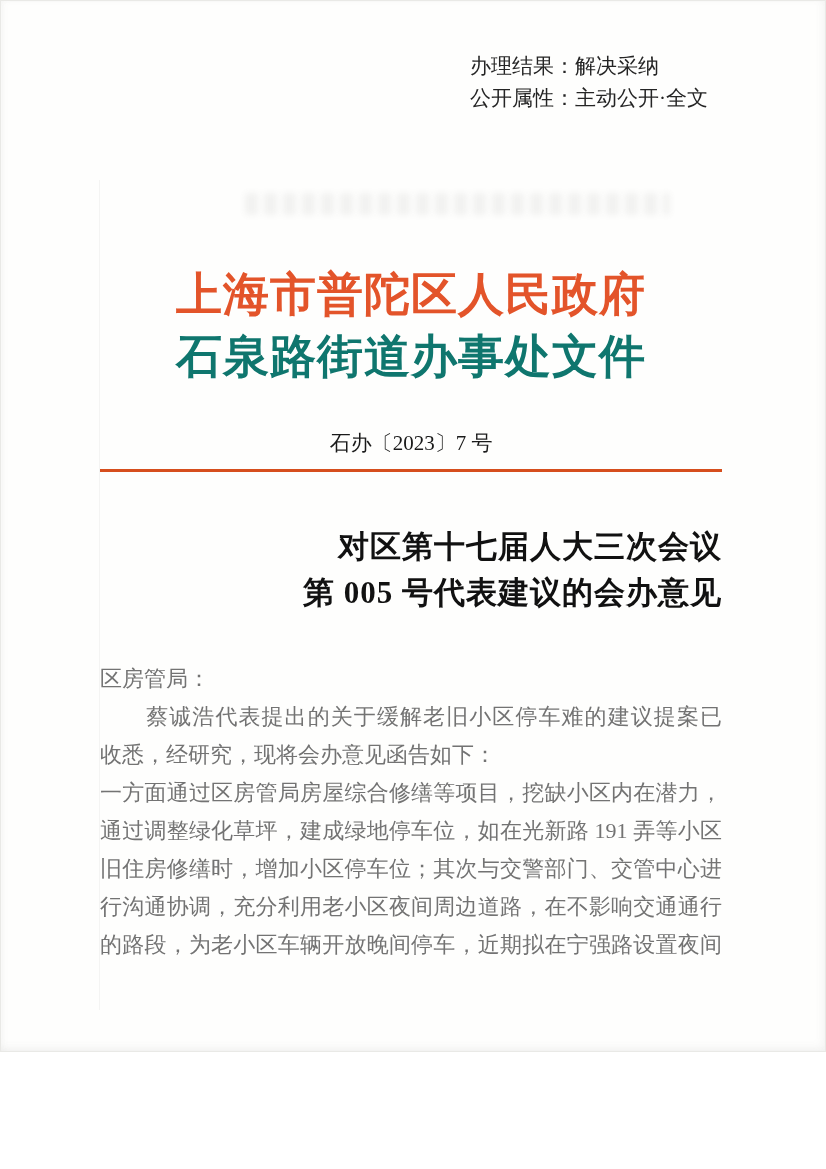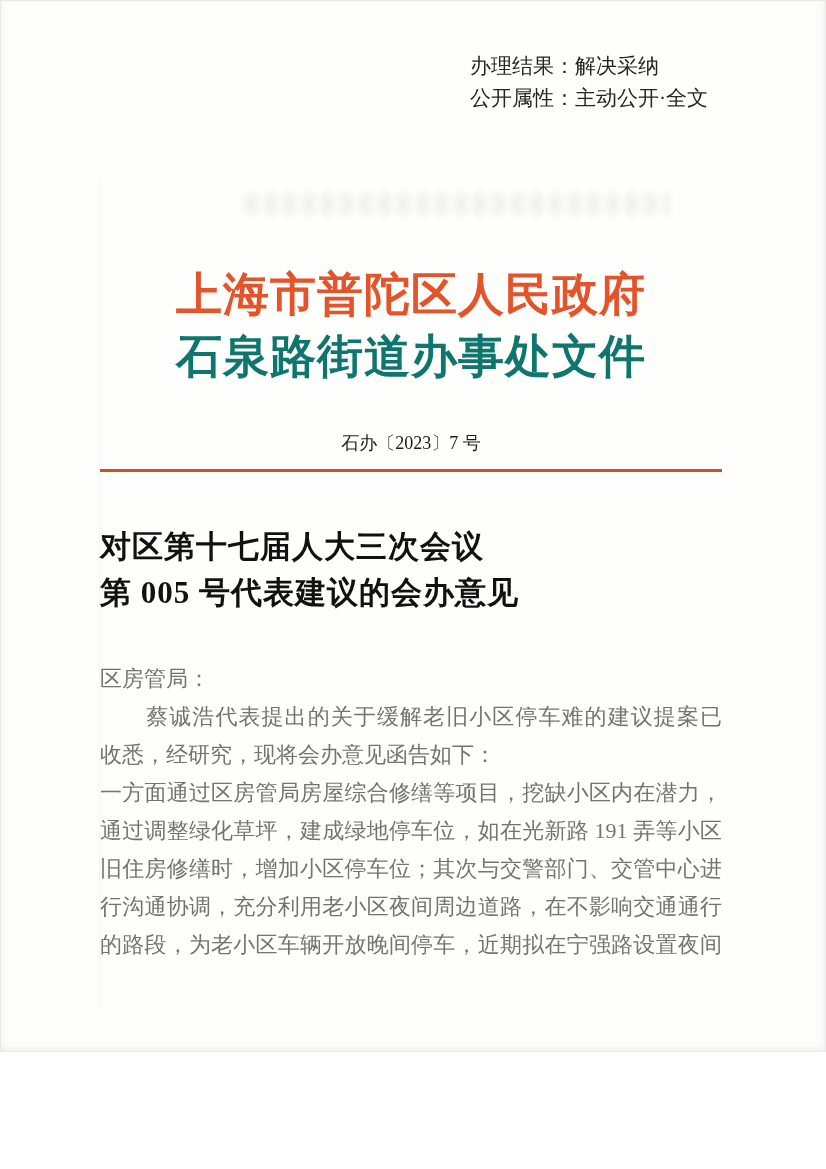--- a/index.html
+++ b/index.html
@@ -17,23 +17,23 @@
   .crease{position:absolute;left:99px;top:180px;width:1px;height:830px;background:#5a5a55;opacity:.06;}
   
   .ghost{
     position:absolute;left:245px;top:193px;width:425px;height:22px;
     background:repeating-linear-gradient(90deg, rgba(130,130,125,.22) 0 13px, rgba(130,130,125,0) 13px 19px);
     filter:blur(3px);opacity:.45;border-radius:3px;
   }
   .meta{position:absolute;left:470px;top:50px;font-size:21px;line-height:32px;color:#252525;}
   .letterhead{position:absolute;left:100px;top:264px;width:622px;text-align:center;}
   .letterhead .t{font-size:46px;line-height:62px;font-weight:bold;letter-spacing:1px;}
-  .docnum{position:absolute;left:100px;top:428px;width:622px;text-align:center;font-size:18px;line-height:30px;color:#1a1a1a;}
+  .docnum{position:absolute;left:100px;top:428px;width:622px;text-align:center;font-size:21px;line-height:30px;color:#1a1a1a;}
   .rule{position:absolute;left:100px;top:469px;width:622px;height:3px;}
-  .subject{position:absolute;left:100px;top:524px;width:622px;text-align:left;font-weight:bold;color:#111;}
+  .subject{position:absolute;left:100px;top:524px;width:622px;text-align:right;font-weight:bold;color:#111;}
   .subject .s{font-size:31px;line-height:46px;letter-spacing:1px;}
   .body-wrap{position:absolute;left:100px;top:660px;width:622px;font-size:22px;color:#737373;}
   .body-line{height:38px;line-height:38px;white-space:nowrap;}
   .body-line.just{white-space:normal;text-align:justify;text-align-last:justify;}
   .pagenum{position:absolute;right:104px;top:1052px;font-size:20px;letter-spacing:2px;color:#222;}
 </style>
 </head>
 <body>
 
 <div class="page">

